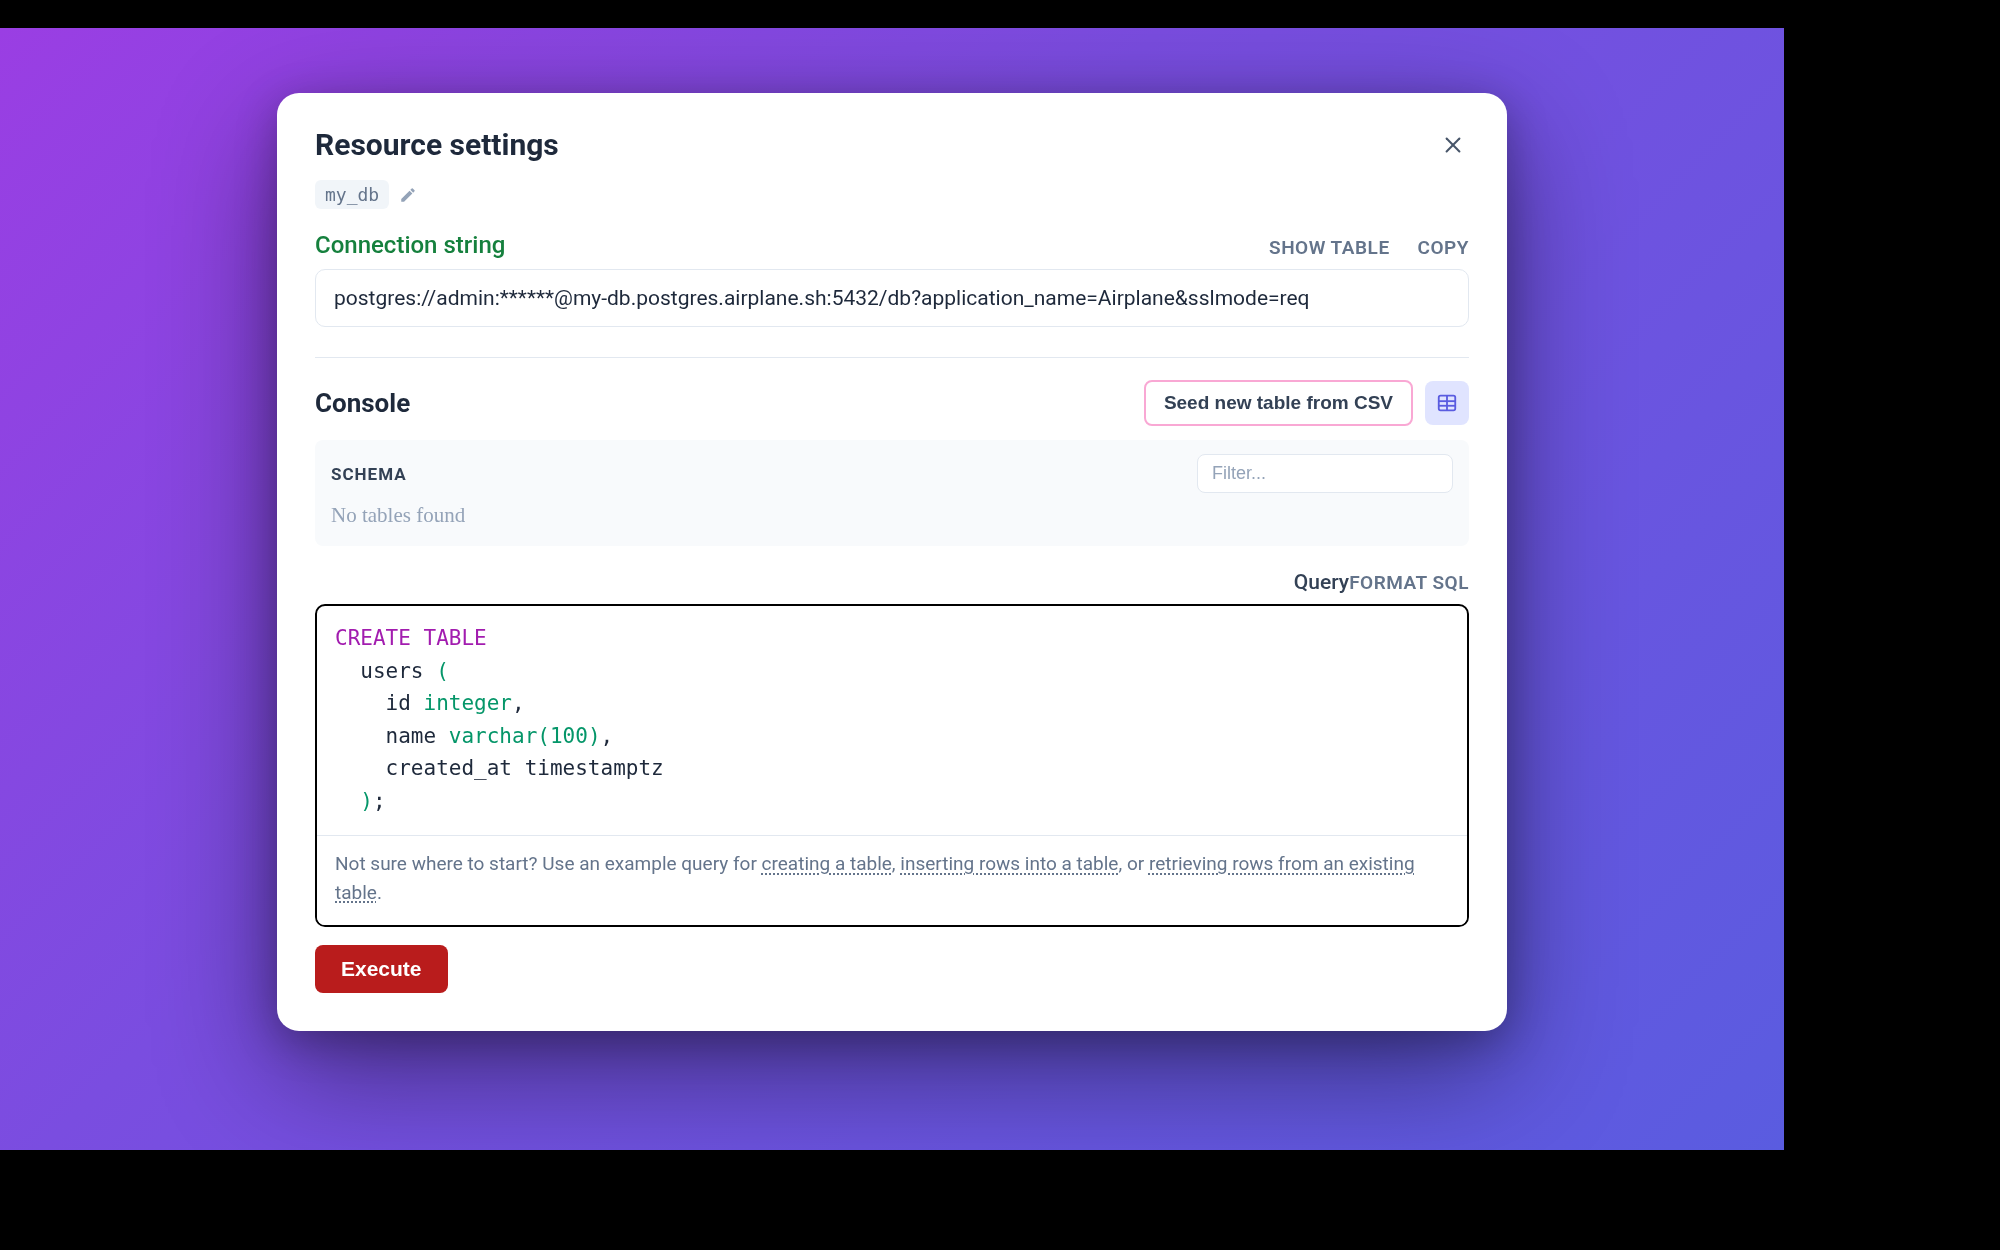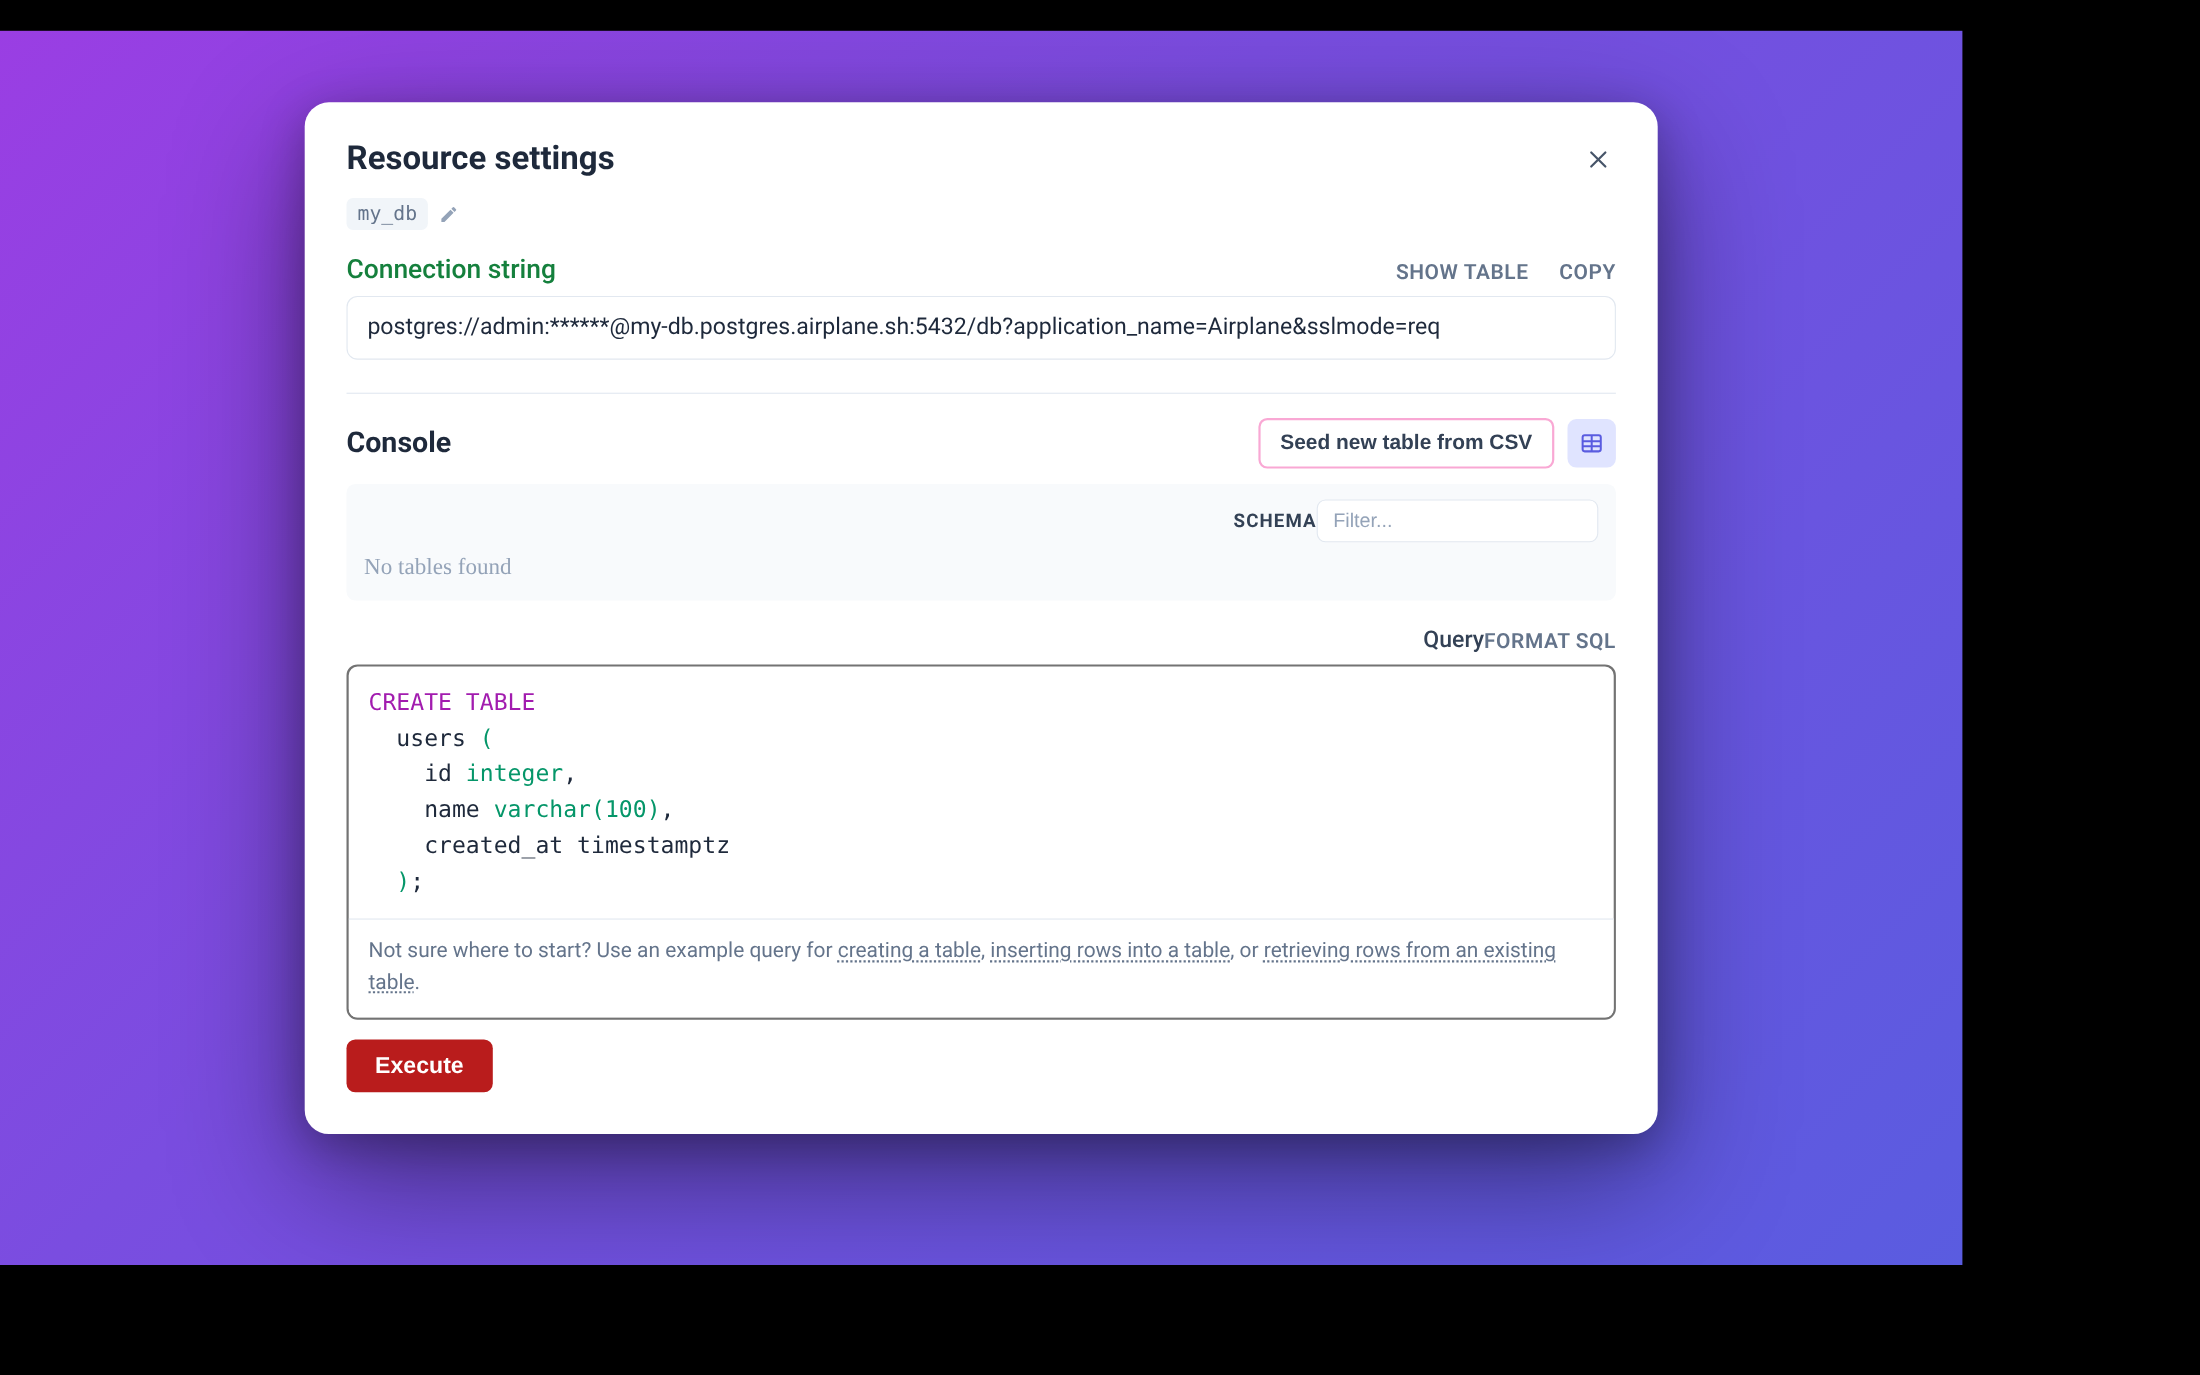--- a/index.html
+++ b/index.html
@@ -124,21 +124,21 @@
   }
   .table-icon-btn svg { width: 22px; height: 22px; stroke: #5a5ce0; fill: none; stroke-width: 2; }
 
   .schema-panel {
     background: #f8fafc;
     border-radius: 8px;
     padding: 14px 16px 18px 16px;
     margin-bottom: 24px;
   }
   .schema-row {
-    display: flex; justify-content: flex-end; align-items: center;
+    display: flex; justify-content: space-between; align-items: center;
     margin-bottom: 10px;
   }
   .schema-label {
     font-size: 17px; font-weight: 700; letter-spacing: 1px; color: #334155;
   }
   .filter-input {
     width: 256px;
     border: 1px solid #e2e8f0;
     border-radius: 8px;
     padding: 8px 14px;
@@ -149,21 +149,21 @@
   .filter-input::placeholder { color: #94a3b8; }
   .no-tables { font-size: 21px; color: #94a3b8; font-family: Liberation Serif, serif; }
 
   .query-header {
     display: flex; justify-content: flex-end; align-items: center;
     margin-bottom: 10px;
   }
   .query-label { font-size: 21px; font-weight: 500; color: #334155; }
 
   .query-box {
-    border: 2px solid #737373;
+    border: 2px solid #000000;
     border-radius: 10px;
     overflow: hidden;
     margin-bottom: 18px;
   }
   .code-area {
     padding: 16px 18px 18px 18px;
     font-family: ui-monospace, SFMono-Regular, Menlo, Consolas, monospace;
     font-size: 21px;
     line-height: 1.55;
     white-space: pre;

